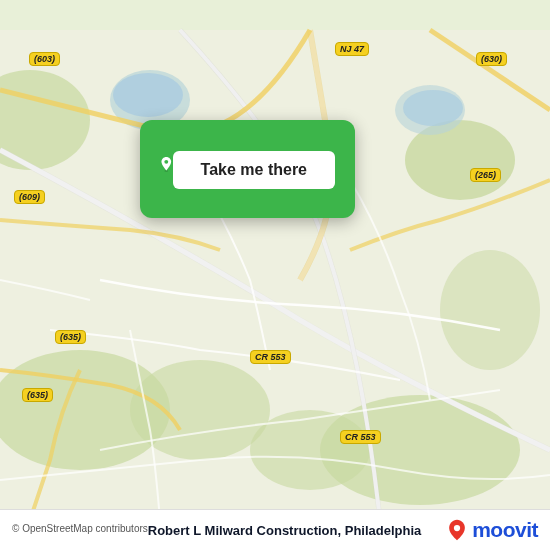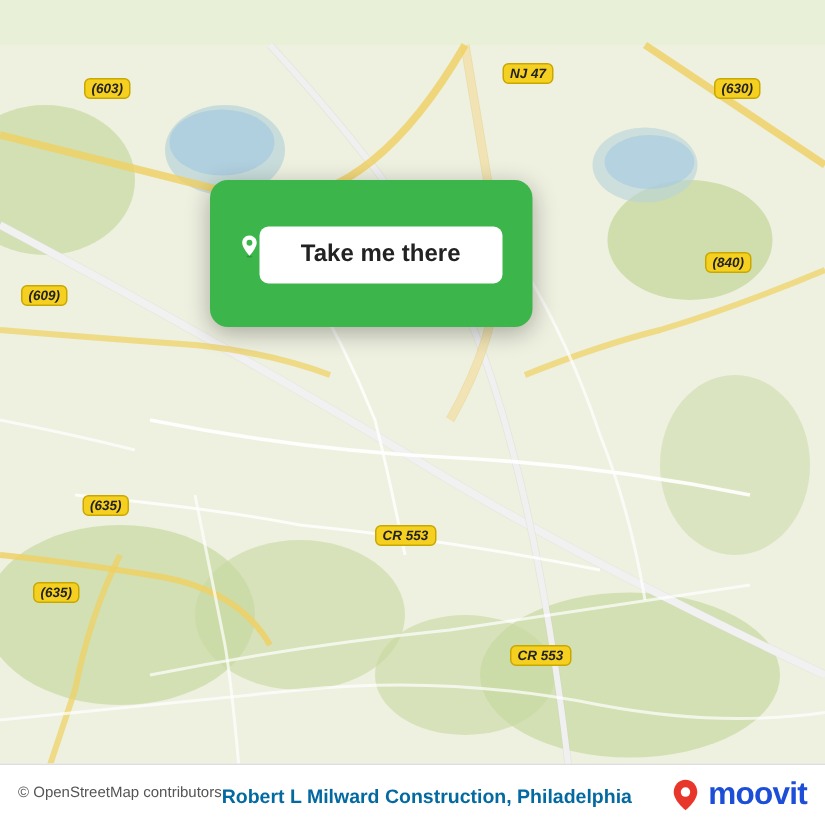--- a/index.html
+++ b/index.html
@@ -85,21 +85,21 @@
     }
 
     #attribution {
       font-size: 10px;
       color: #555;
     }
 
     #location-text {
       font-size: 13px;
       font-weight: 600;
-      color: #0369a1;
+      color: #0f172a;
     }
 
     #moovit-logo {
       display: flex;
       align-items: center;
       gap: 4px;
     }
 
     .moovit-pin {
       width: 22px;
@@ -177,23 +177,23 @@
 
     <path d="M 350 150 Q 380 200 400 260 Q 420 310 430 370" stroke="#ffffff" stroke-width="2" fill="none" opacity="0.7"></path>
     <path d="M 130 300 Q 140 350 150 400 Q 155 430 160 490" stroke="#ffffff" stroke-width="2" fill="none" opacity="0.7"></path>
     <path d="M 0 250 Q 50 260 90 270" stroke="#ffffff" stroke-width="2" fill="none" opacity="0.7"></path>
   </svg>
 
   <div class="road-badge" style="top:178px;left:280px">CR 553</div>
   <div class="road-badge" style="top:350px;left:250px">CR 553</div>
   <div class="road-badge" style="top:430px;left:340px">CR 553</div>
   <div class="road-badge" style="top:42px;left:335px">NJ 47</div>
-  <div class="road-badge" style="top:52px;left:56px">(603)</div>
+  <div class="road-badge" style="top:52px;left:29px">(603)</div>
   <div class="road-badge" style="top:52px;left:476px">(630)</div>
-  <div class="road-badge" style="top:168px;left:470px">(840)</div>
+  <div class="road-badge" style="top:168px;left:470px">(265)</div>
   <div class="road-badge" style="top:190px;left:14px">(609)</div>
   <div class="road-badge" style="top:330px;left:55px">(635)</div>
   <div class="road-badge" style="top:388px;left:22px">(635)</div>
 
   <div id="popup-card">
 
     <svg id="pin-icon" viewBox="0 0 52 62" xmlns="http://www.w3.org/2000/svg">
       <ellipse cx="26" cy="60" rx="8" ry="3" fill="rgba(0,0,0,0.2)"></ellipse>
       <path d="M26 2 C14 2 6 11 6 22 C6 36 26 58 26 58 C26 58 46 36 46 22 C46 11 38 2 26 2 Z" fill="white"></path>
       <circle cx="26" cy="22" r="8" fill="#3cb54a"></circle>

